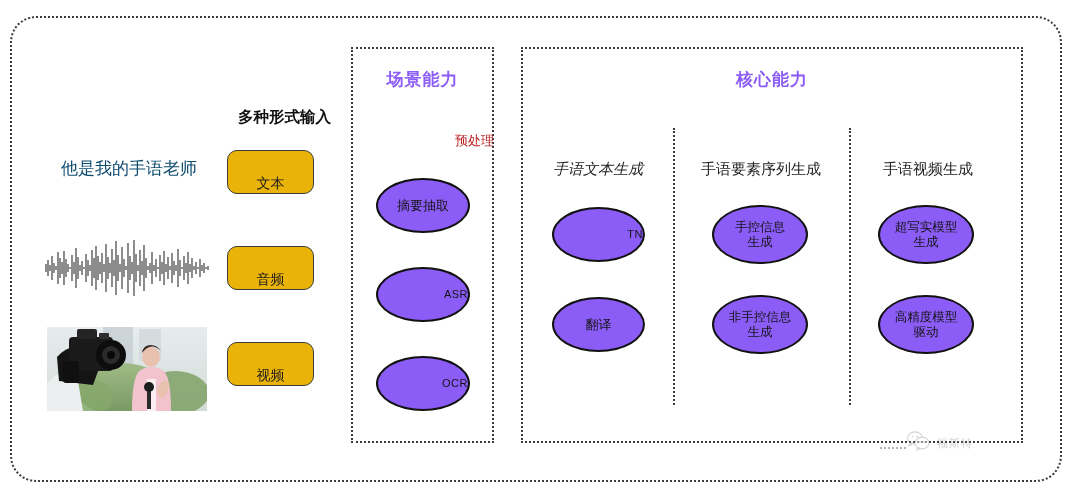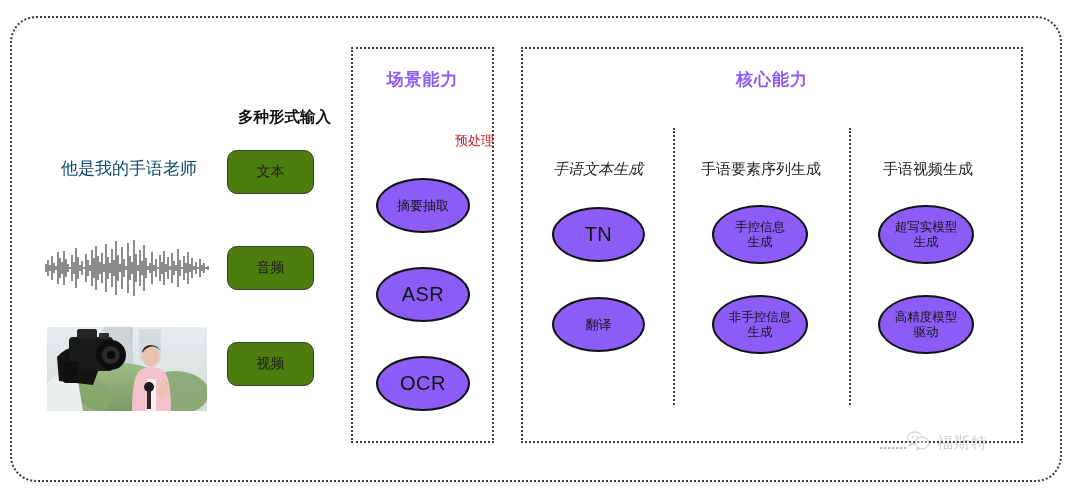--- a/index.html
+++ b/index.html
@@ -97,36 +97,36 @@
     display: flex;
     align-items: center;
     justify-content: center;
     text-align: center;
     font-size: 13px;
     line-height: 1.18;
     color: #141414;
     background: #8b5cf6;
   }
   .ellipse.small-lbl { font-size: 12.5px; }
-  .ellipse.latin { font-size: 20px; letter-spacing: 0.5px; }
+  .ellipse.latin { font-size: 11px; letter-spacing: 0.5px; justify-content: flex-end; }
 
   
   .pill {
     position: absolute;
     width: 87px;
     height: 44px;
     border: 1.6px solid #3a3a3a;
     border-radius: 10px;
     box-sizing: border-box;
     display: flex;
-    align-items: center;
+    align-items: flex-end;
     justify-content: center;
     font-size: 14px;
     color: #1c1c1c;
-    background: #4d7c0f;
+    background: #eab308;
   }
 
   .input-heading {
     position: absolute;
     left: 213px;
     top: 107px;
     width: 118px;
     text-align: right;
     font-size: 15.5px;
     font-weight: bold;
@@ -169,21 +169,21 @@
   .watermark {
     position: absolute;
     left: 906px;
     top: 430px;
     display: flex;
     align-items: center;
     gap: 5px;
     opacity: 0.42;
   }
   .watermark .wm-text {
-    font-size: 16px;
+    font-size: 11px;
     color: #8d8d8d;
     letter-spacing: 1px;
     white-space: nowrap;
   }
   .wm-dots-left {
     position: absolute;
     left: 880px;
     top: 447px;
     width: 26px;
     border-top: 2px dotted #b4b4b4;

